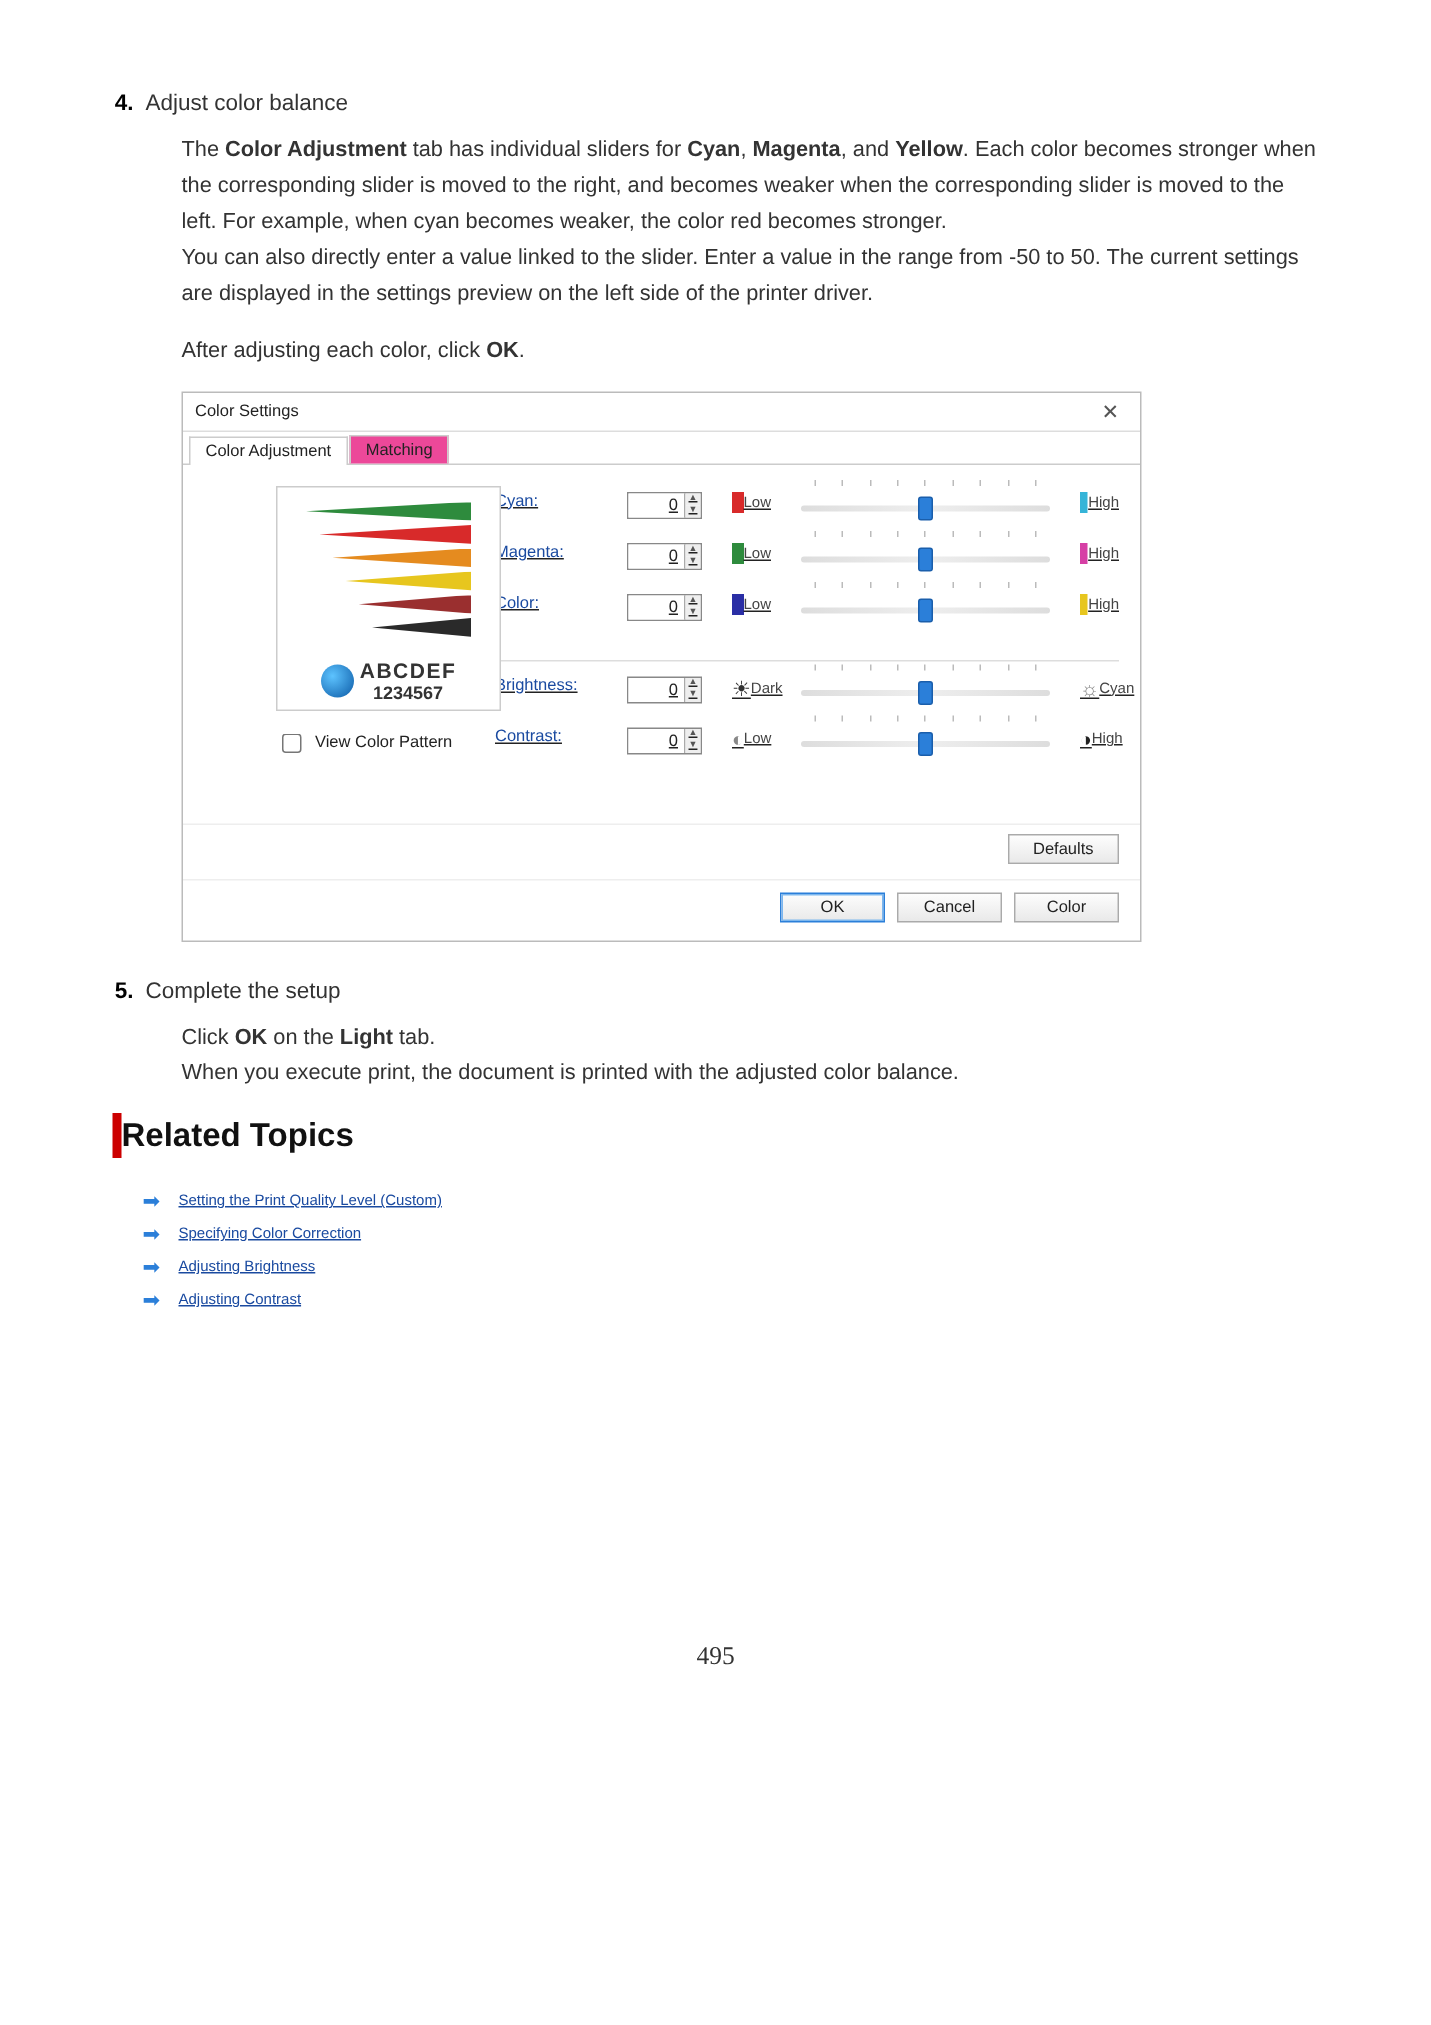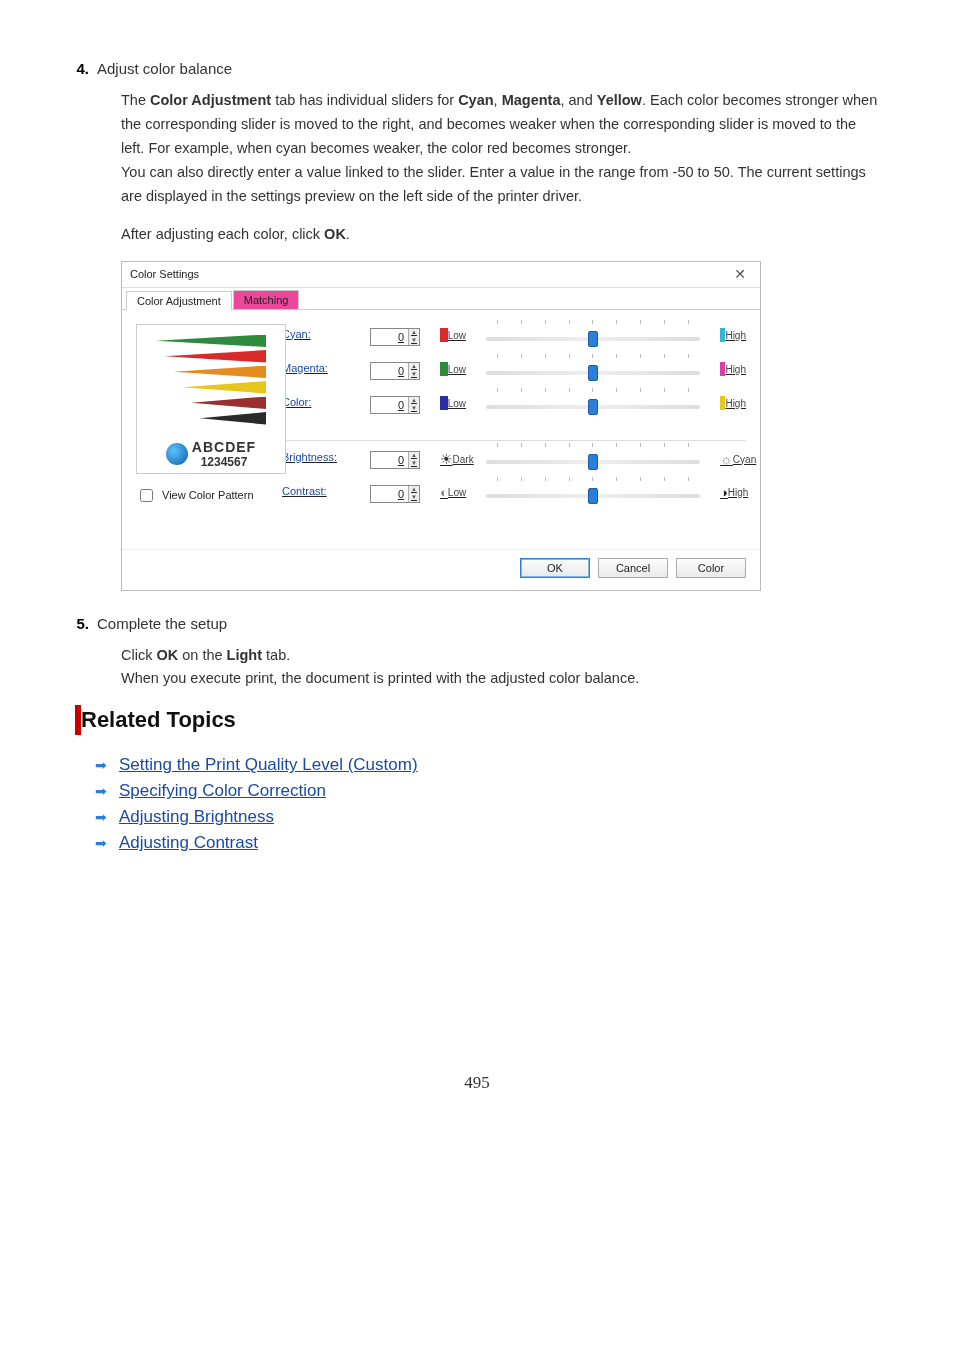--- a/index.html
+++ b/index.html
@@ -78,20 +78,21 @@
     background: #fff;
     top: 1px;
   }
   .dialog-body {
     display: flex;
     padding: 14px 14px 10px 14px;
     gap: 14px;
   }
   .preview-col {
     width: 132px;
+    margin-left: 48px;
   }
   .preview-box {
     width: 150px;
     height: 150px;
     border: 1px solid #ccc;
     display: flex;
     flex-direction: column;
     align-items: center;
     justify-content: flex-end;
     padding-bottom: 4px;
@@ -243,21 +244,21 @@
     margin-bottom: 6px;
   }
   .rel-arrow {
     color: #2b7fd9;
     font-size: 14px;
     width: 14px;
   }
   .rel-link {
     color: #1a4aa0;
     text-decoration: underline;
-    font-size: 17px;
+    font-size: 10px;
   }
   .page-num {
     text-align: center;
     font-family: "Times New Roman", serif;
     font-size: 17px;
     color: #333;
     margin-top: 220px;
   }
 </style>
 </head>
@@ -485,20 +486,23 @@
                 <div class="slider-track"></div>
                 <div class="slider-thumb"></div>
               </div>
               <div class="endcap">
                 <div style="font-size:13px; color:#222;">◑</div>
                 <div class="endcap-label">High</div>
               </div>
             </div>
           </div>
         </div>
+      </div>
+      <div class="defaults-row">
+        <div class="btn">Defaults</div>
       </div>
       <div class="bottom-buttons">
         <div class="btn focus">OK</div>
         <div class="btn">Cancel</div>
         <div class="btn">Color</div>
       </div>
     </div>
   </div>
 
   <div class="step-row">

